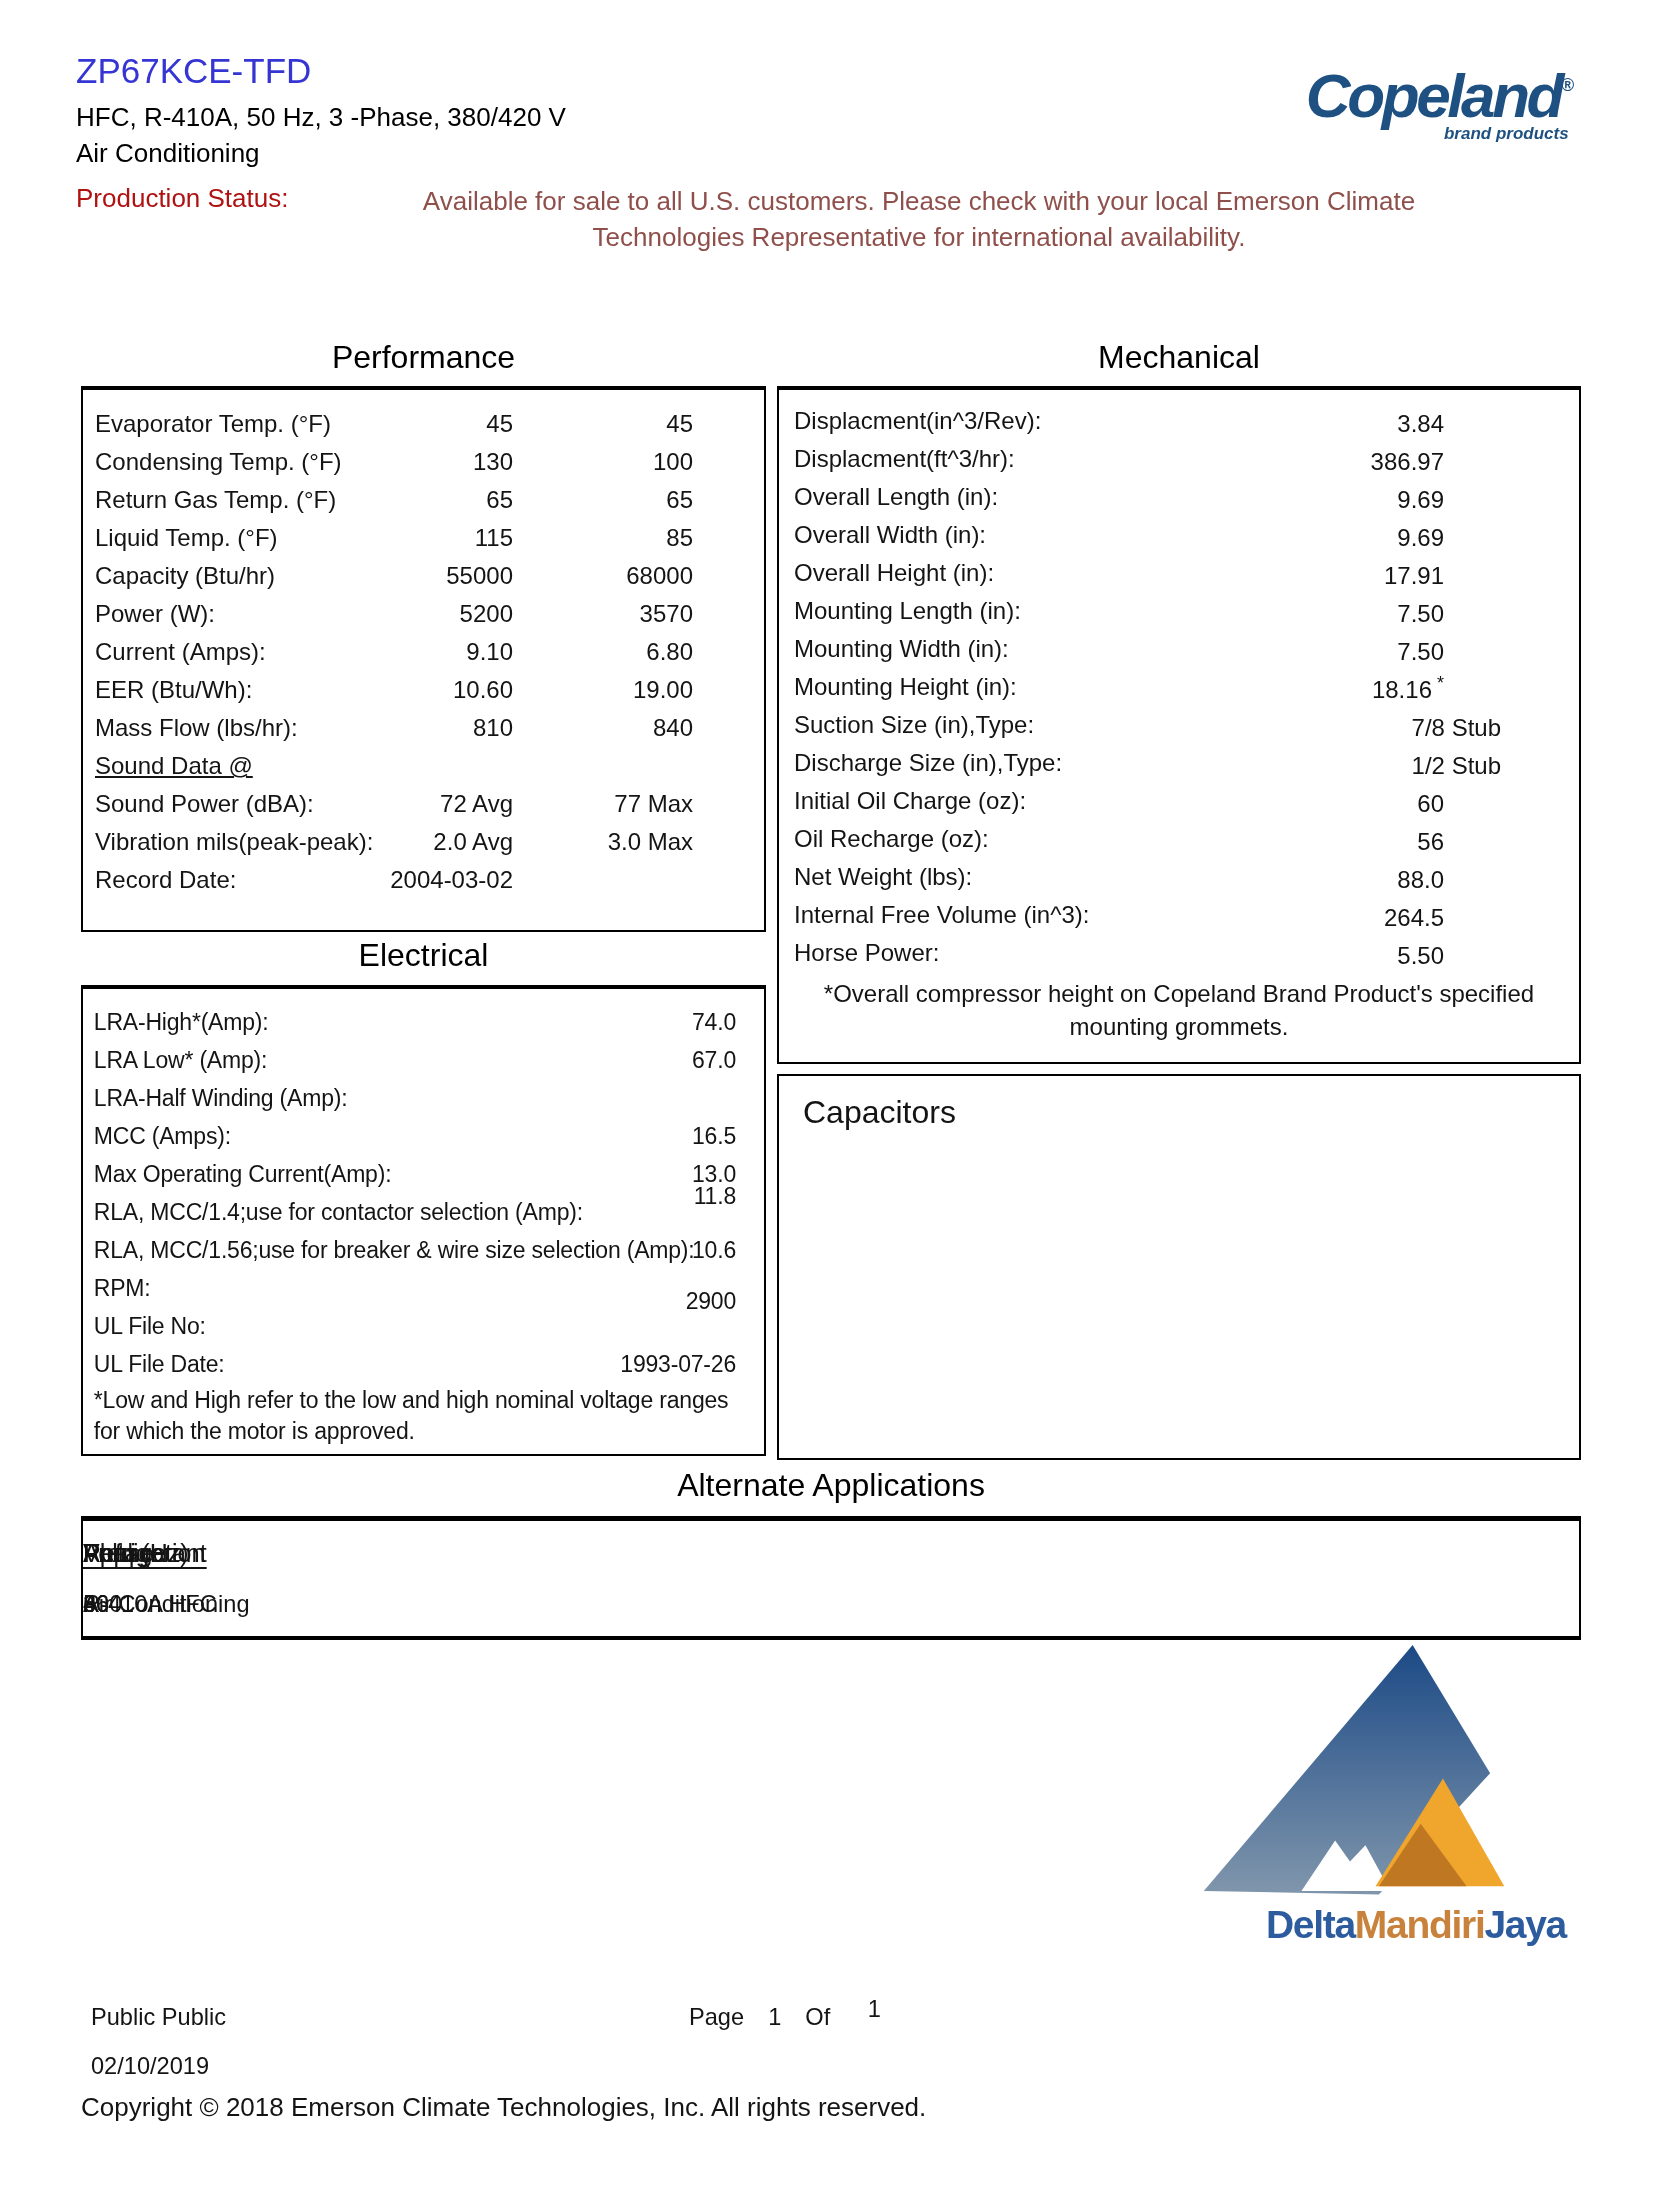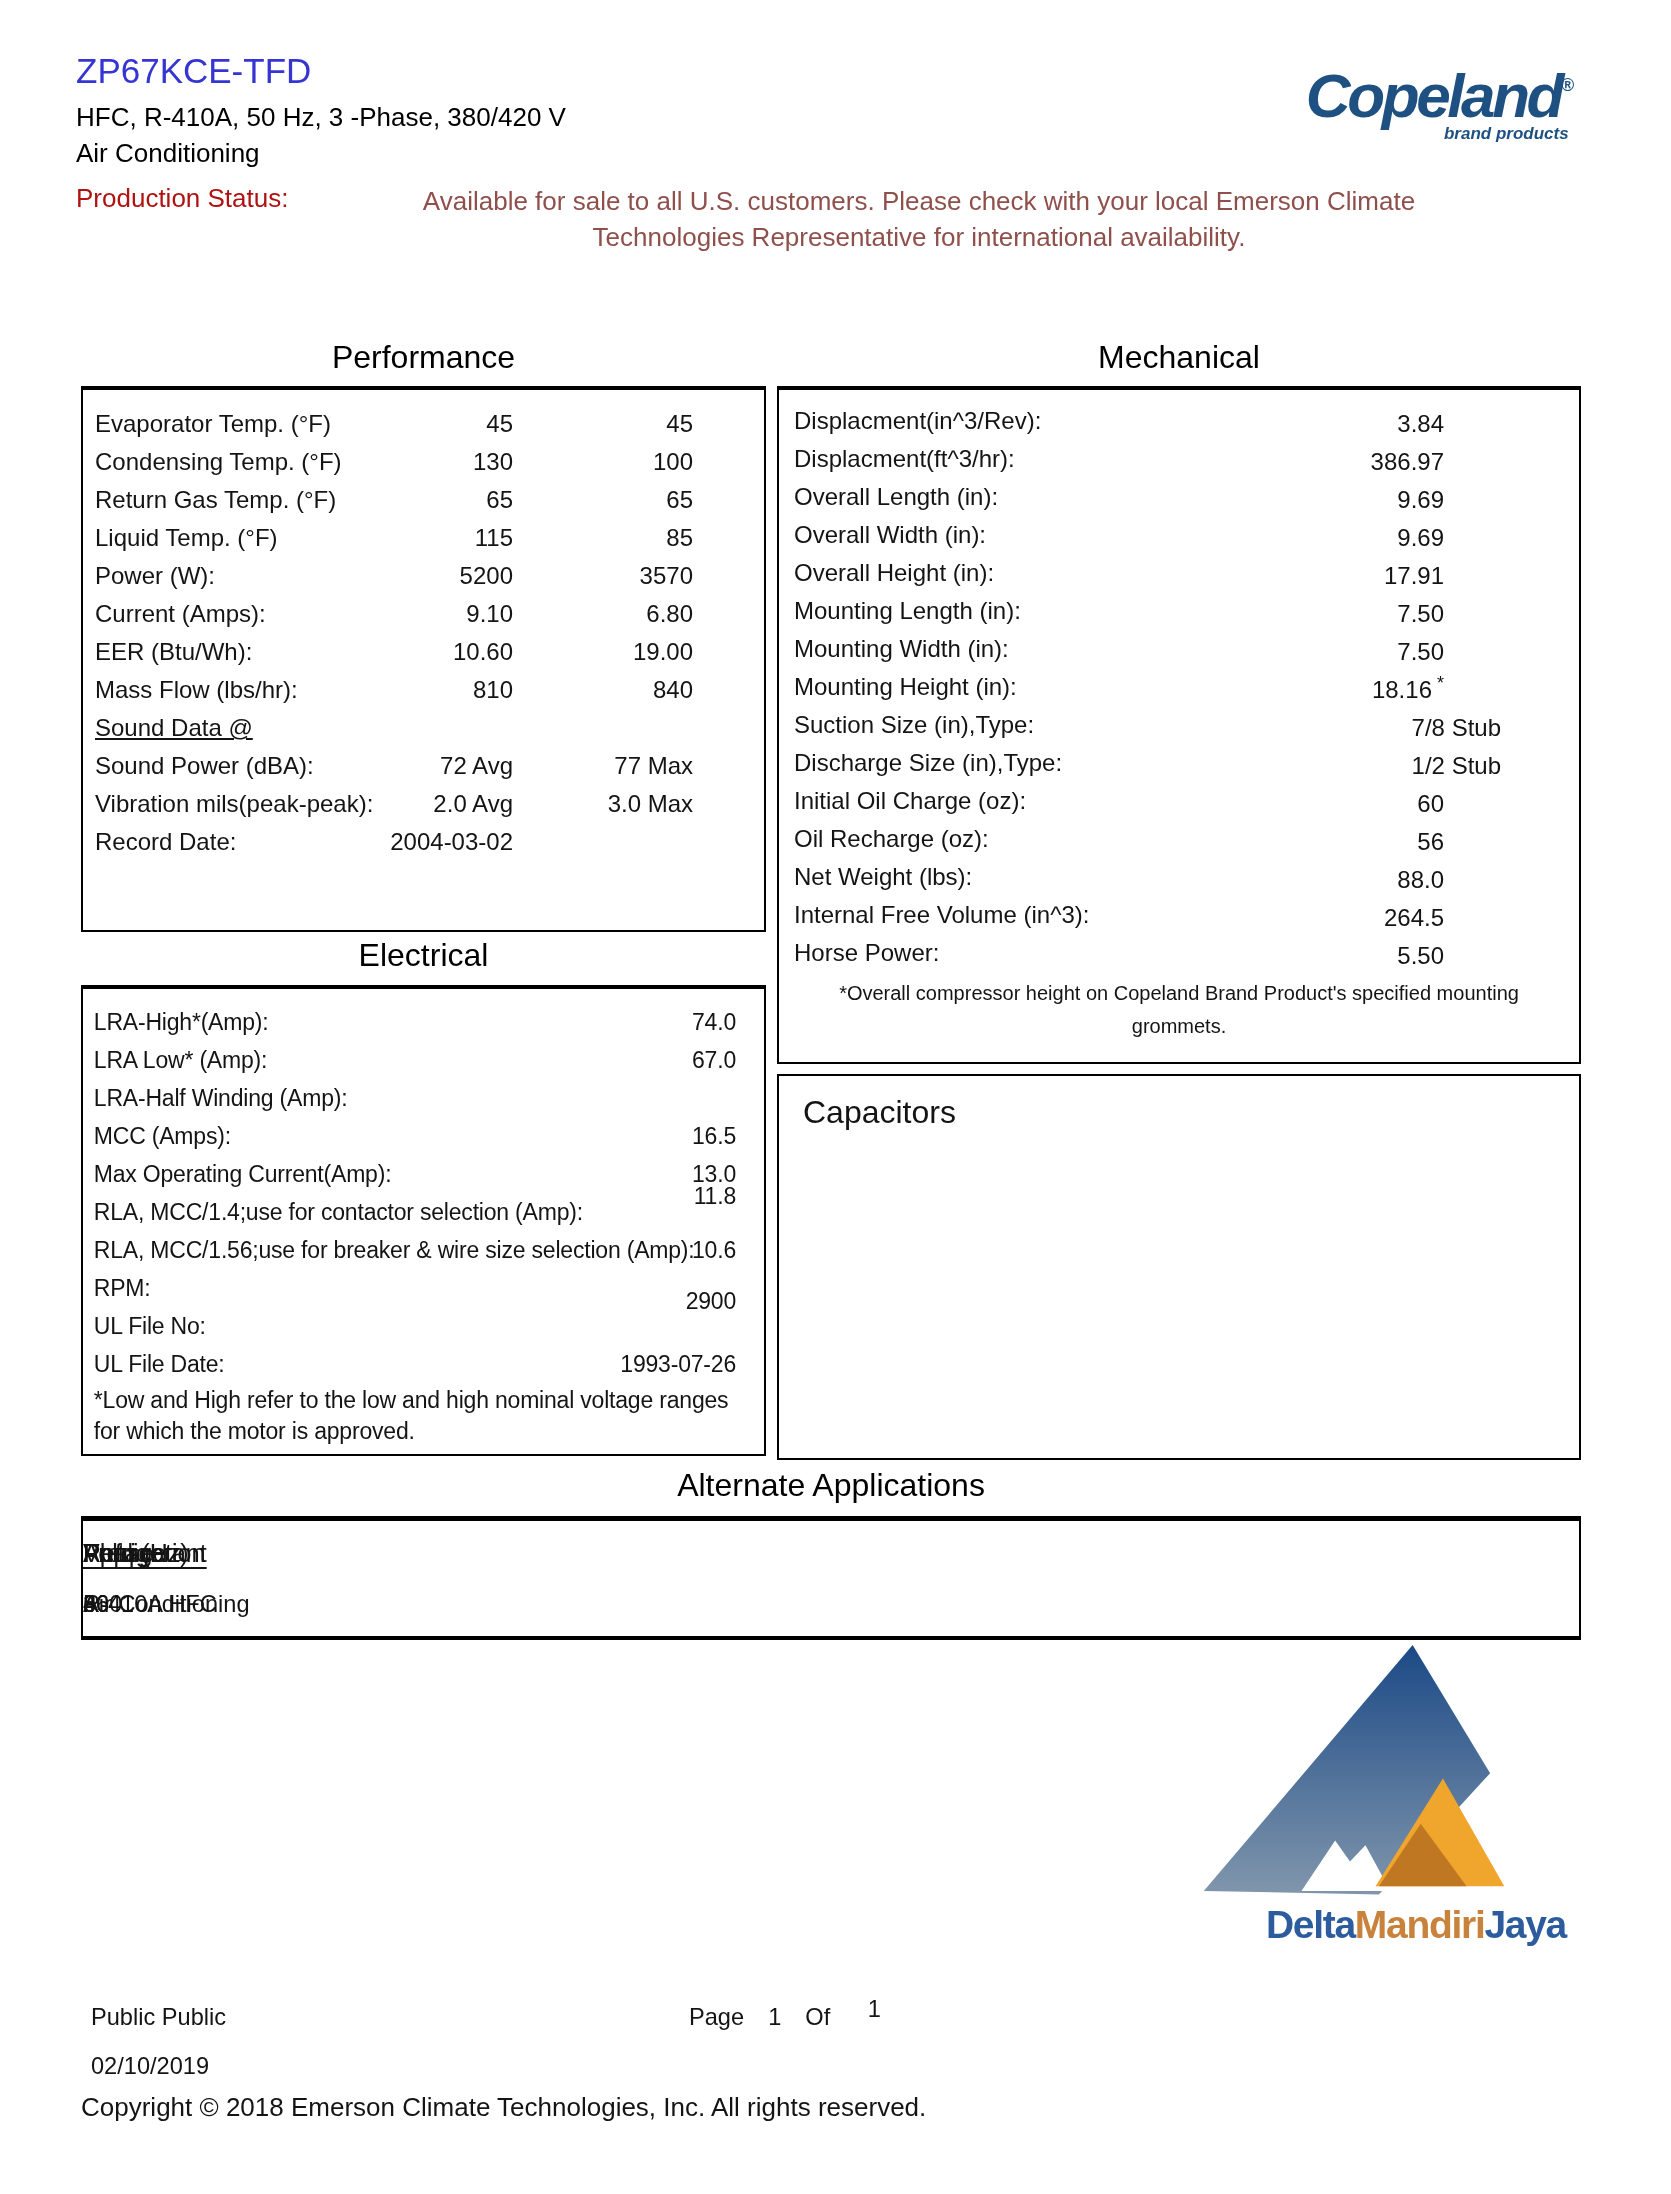--- a/index.html
+++ b/index.html
@@ -43,21 +43,21 @@
   .prow .v2{position:absolute;right:71px;top:5.4px;white-space:nowrap;}
   .prow.u .lbl{text-decoration:underline;}
 
   
   .mrows{padding-top:12px;}
   .mrow{position:relative;height:38px;font-size:24px;}
   .mrow .lbl{position:absolute;left:15px;top:5.4px;white-space:nowrap;}
   .mrow .val{position:absolute;right:135px;top:5.4px;white-space:nowrap;}
   .mrow.stub .val{right:78px;}
   .mrow sup{font-size:18px;}
-  .mfoot{padding:5.4px 15px 0 15px;font-size:20px;line-height:33px;}
+  .mfoot{padding:5.4px 15px 0 15px;font-size:24px;line-height:33px;}
 
   
   .erows{padding-top:13.5px;}
   .erow{position:relative;height:38px;font-size:23px;letter-spacing:-0.2px;}
   .erow .lbl{position:absolute;left:10.8px;top:6px;white-space:nowrap;}
   .erow .val{position:absolute;right:28px;top:6px;white-space:nowrap;}
   .erow.vup .val{top:-9.4px;}
   .erow.vdown .val{top:19px;}
   .efoot{padding:2.7px 10.8px 0 10.8px;font-size:23px;line-height:31px;letter-spacing:-0.2px;}
 
@@ -124,20 +124,25 @@
           <span class="v1">65</span>
           <span class="v2">65</span>
         </div>
 
         <div class="prow">
           <span class="lbl">Liquid Temp. (°F)</span>
           <span class="v1">115</span>
           <span class="v2">85</span>
         </div>
 
+        <div class="prow">
+          <span class="lbl">Capacity (Btu/hr)</span>
+          <span class="v1">55000</span>
+          <span class="v2">68000</span>
+        </div>
 
         <div class="prow">
           <span class="lbl">Power (W):</span>
           <span class="v1">5200</span>
           <span class="v2">3570</span>
         </div>
 
         <div class="prow">
           <span class="lbl">Current (Amps):</span>
           <span class="v1">9.10</span>

